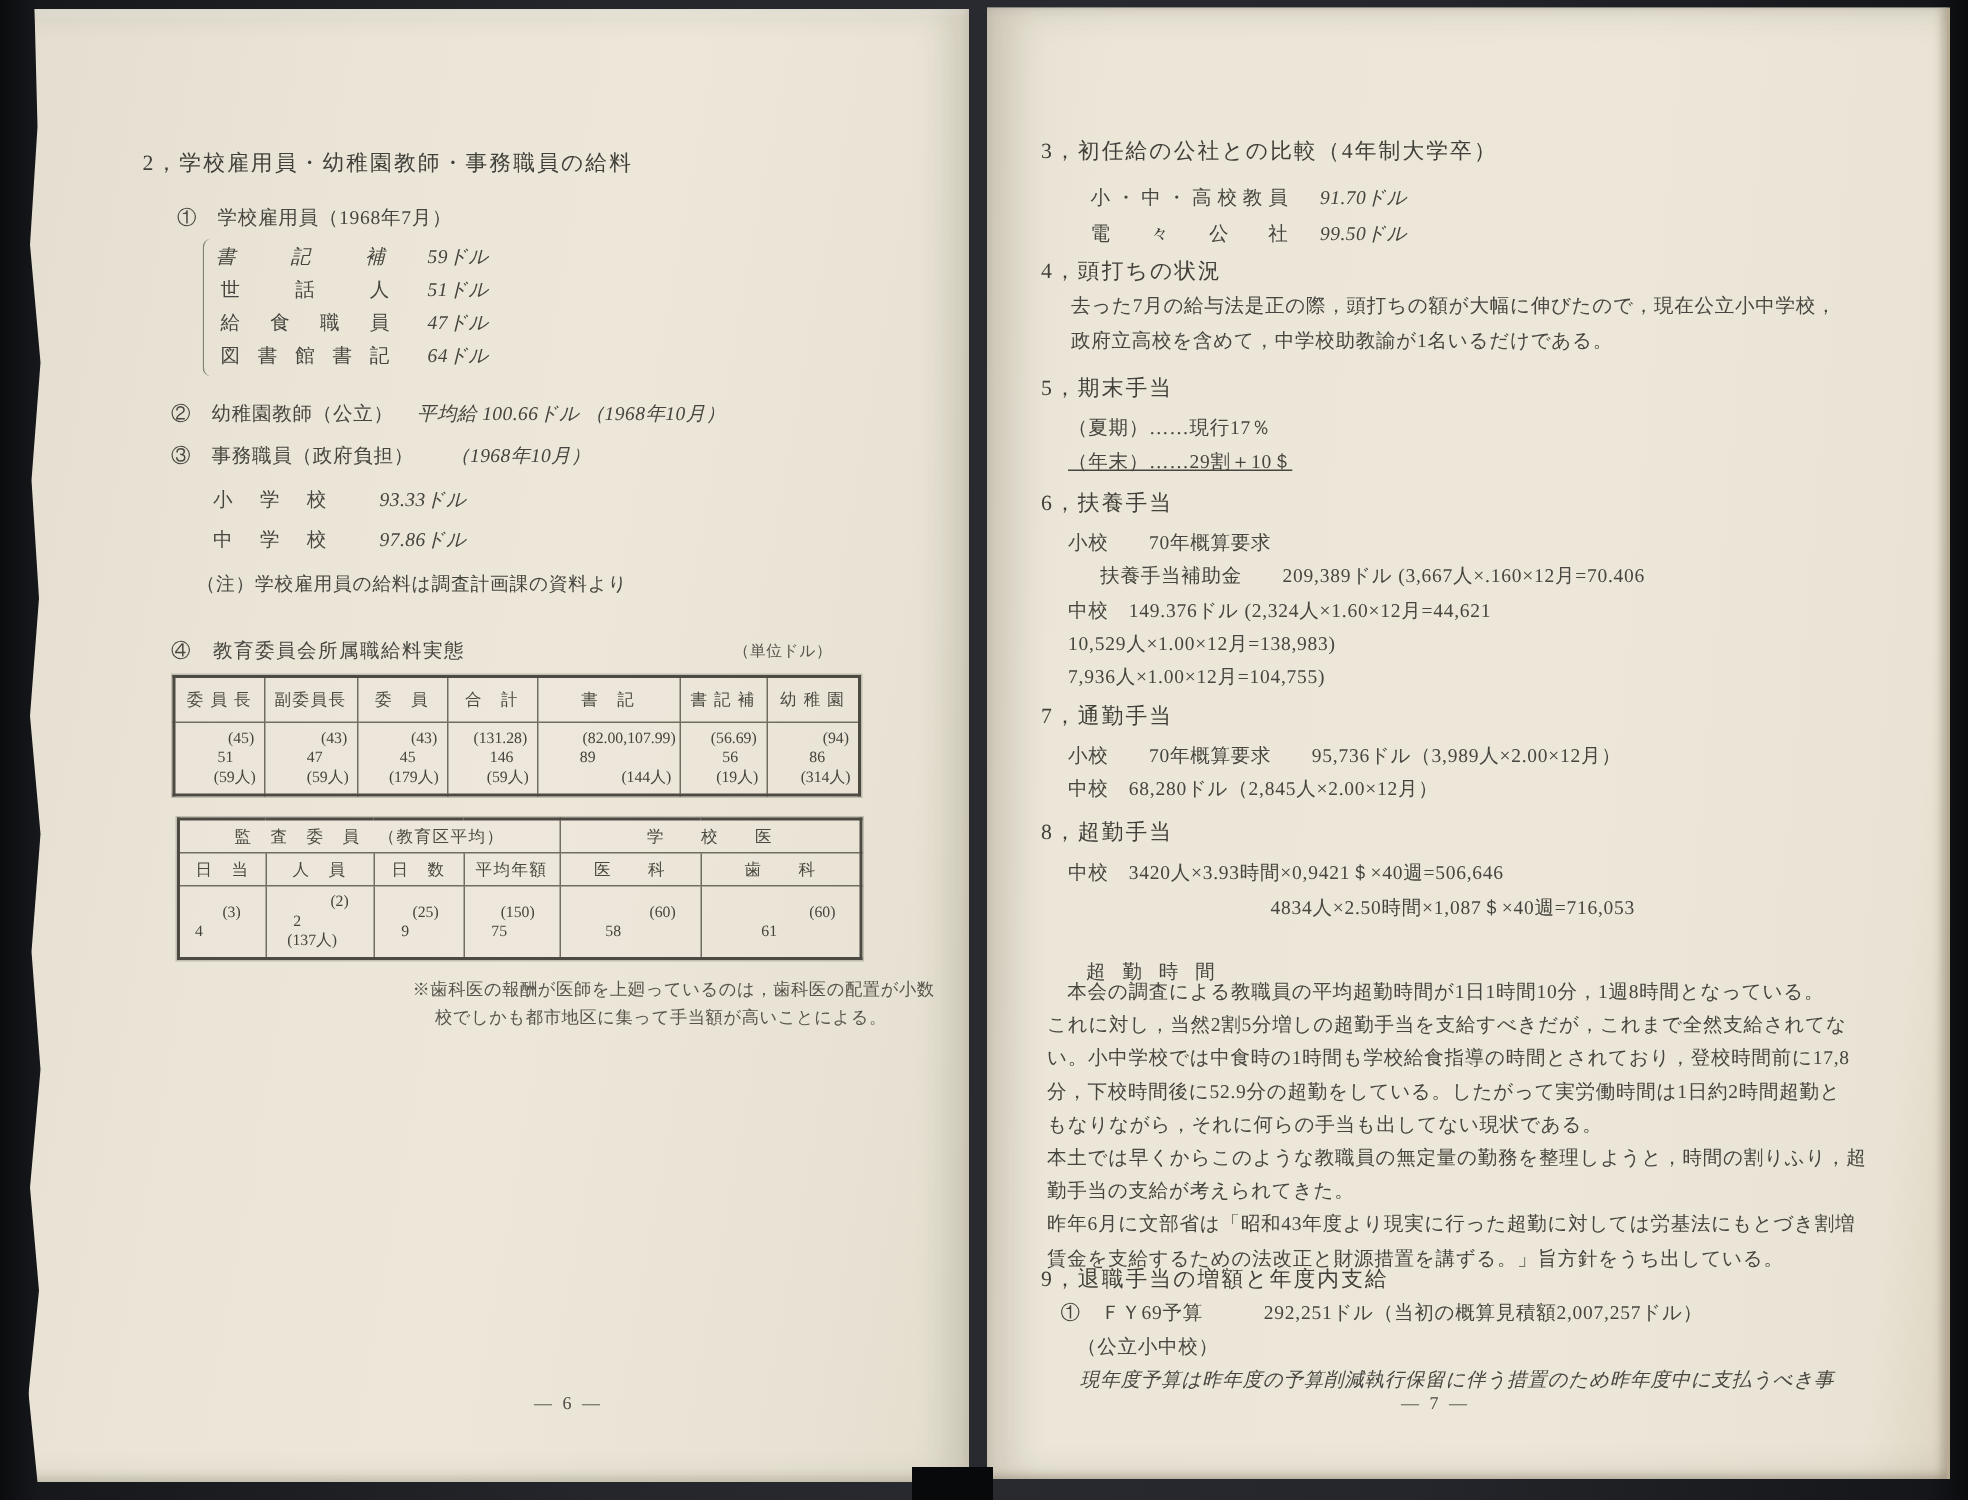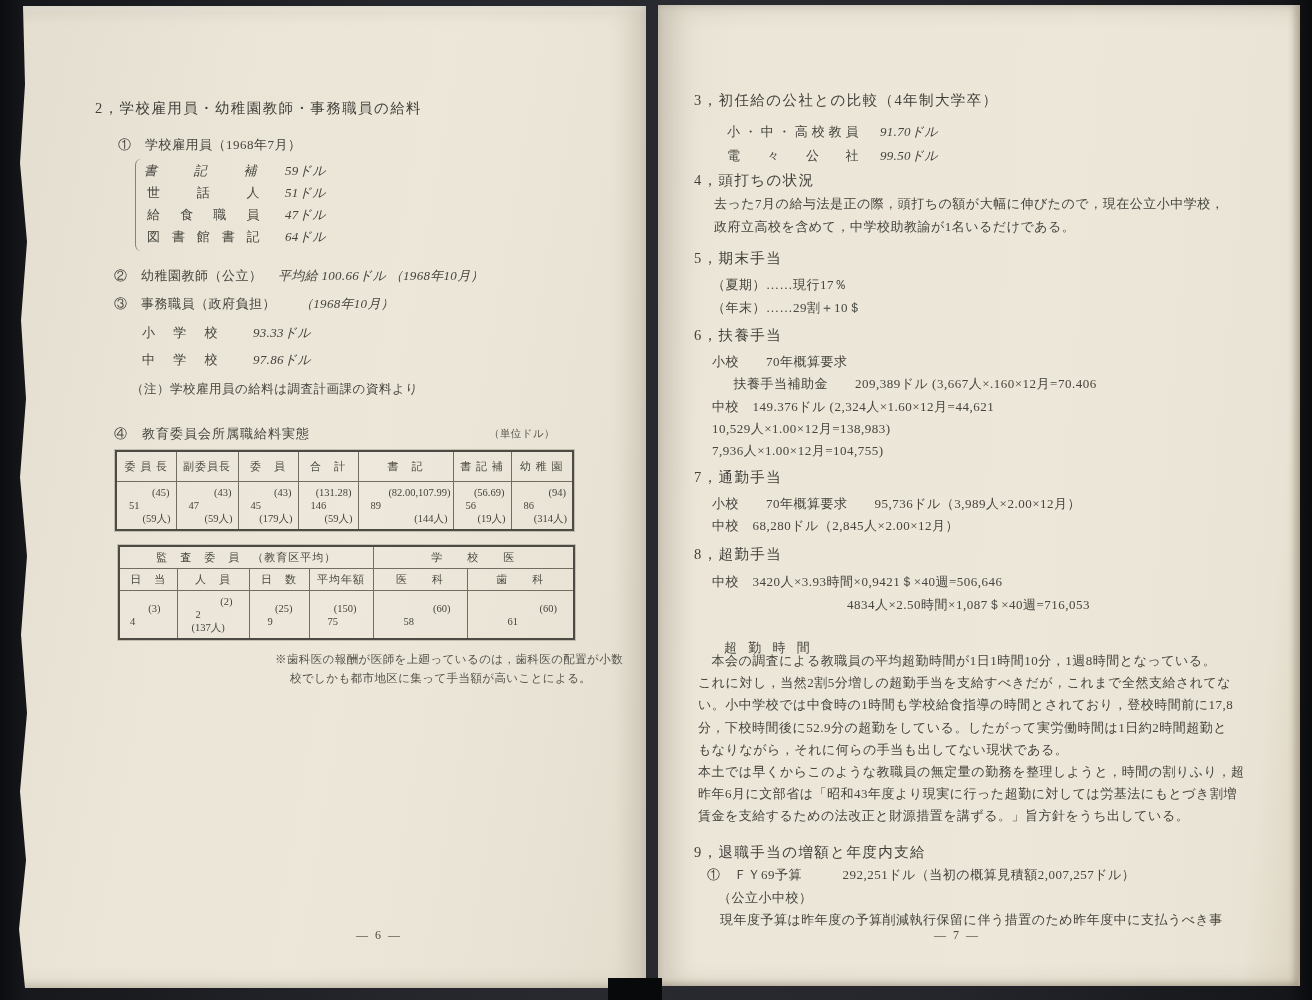--- a/index.html
+++ b/index.html
@@ -33,21 +33,21 @@
   table{border-collapse:collapse;table-layout:fixed;background:rgba(255,255,255,.06);}
   .tbl{position:absolute;border:2.6px solid #4c4a43;box-shadow:0 0 0 1px rgba(76,74,67,.25);}
   .tbl th,.tbl td{border:1px solid #716e61;font-weight:normal;padding:0;overflow:hidden;}
   .tbl th{font-size:11px;letter-spacing:1px;text-align:center;color:#4a4941;}
   .t1 .hr th{height:29px;margin-top:23px;}
   .t1 .dr td{height:47px;vertical-align:middle;font-size:10.5px;color:#45443d;}
   .t2 .gr th{height:21px;font-size:11px;}
   .t2 .hr th{height:21px;}
   .t2 .dr td{height:47px;vertical-align:middle;font-size:10.5px;color:#45443d;}
   .tp{text-align:right;padding-right:6px;line-height:13px;}
-  .md{text-align:left;padding-left:12px;line-height:13px;}
+  .md{text-align:left;padding-left:28px;line-height:13px;}
   .bt{text-align:right;padding-right:5px;line-height:13px;}
   .t2 .tp{padding-right:16px;}
   .t2 .md{padding-left:18px;}
   .t2 .bt{text-align:left;padding-left:14px;}
   .bt:empty{display:none;}
   .pgnum{font-size:12px;letter-spacing:2px;text-align:center;color:#4c4a43;}
   .para .pl{height:22.2px;line-height:22.2px;white-space:pre;}
   .notch{position:absolute;left:608px;top:978px;width:54px;height:22px;background:#08090a;}
 </style>
 </head>
@@ -212,21 +212,21 @@
   <div class="ln val" style="left:222px;top:118px;">91.70ドル</div>
   <div class="ln bd" style="left:69px;top:142px;"><span class="jl w132">電々公社</span></div>
   <div class="ln val" style="left:222px;top:142px;">99.50ドル</div>
 
   <div class="ln hd" style="left:36px;top:166px;">4，頭打ちの状況</div>
   <div class="ln bd" style="left:56px;top:190px;">去った7月の給与法是正の際，頭打ちの額が大幅に伸びたので，現在公立小中学校，</div>
   <div class="ln bd" style="left:56px;top:213px;">政府立高校を含めて，中学校助教諭が1名いるだけである。</div>
 
   <div class="ln hd" style="left:36px;top:244px;">5，期末手当</div>
   <div class="ln bd" style="left:54px;top:271px;">（夏期）……現行17％</div>
-  <div class="ln bd" style="left:54px;top:294px;">（年末）……29割＋10＄</div>
+  <div class="ln bd" style="left:54px;top:294px;text-decoration:underline;">（年末）……29割＋10＄</div>
 
   <div class="ln hd" style="left:36px;top:321px;">6，扶養手当</div>
   <div class="ln bd" style="left:54px;top:348px;">小校　　70年概算要求</div>
   <div class="ln bd" style="left:62px;top:370px;">　扶養手当補助金　　209,389ドル (3,667人×.160×12月=70.406</div>
   <div class="ln bd" style="left:54px;top:393px;">中校　149.376ドル (2,324人×1.60×12月=44,621</div>
   <div class="ln bd" style="left:54px;top:415px;">10,529人×1.00×12月=138,983)</div>
   <div class="ln bd" style="left:54px;top:437px;">7,936人×1.00×12月=104,755)</div>
 
   <div class="ln hd" style="left:36px;top:463px;">7，通勤手当</div>
   <div class="ln bd" style="left:54px;top:490px;">小校　　70年概算要求　　95,736ドル（3,989人×2.00×12月）</div>
@@ -238,25 +238,26 @@
 
   <div class="ln bd" style="left:66px;top:618px;letter-spacing:4px;margin-top:16px;">超 勤 時 間</div>
 
   <div class="para" style="position:absolute;left:40px;top:645px;width:560px;">
     <div class="pl bd">　本会の調査による教職員の平均超勤時間が1日1時間10分，1週8時間となっている。</div>
     <div class="pl bd">これに対し，当然2割5分増しの超勤手当を支給すべきだが，これまで全然支給されてな</div>
     <div class="pl bd">い。小中学校では中食時の1時間も学校給食指導の時間とされており，登校時間前に17,8</div>
     <div class="pl bd">分，下校時間後に52.9分の超勤をしている。したがって実労働時間は1日約2時間超勤と</div>
     <div class="pl bd">もなりながら，それに何らの手当も出してない現状である。</div>
     <div class="pl bd">本土では早くからこのような教職員の無定量の勤務を整理しようと，時間の割りふり，超</div>
+    <div class="pl bd">勤手当の支給が考えられてきた。</div>
     <div class="pl bd">昨年6月に文部省は「昭和43年度より現実に行った超勤に対しては労基法にもとづき割増</div>
     <div class="pl bd">賃金を支給するための法改正と財源措置を講ずる。」旨方針をうち出している。</div>
   </div>
 
   <div class="ln hd" style="left:36px;top:838px;">9，退職手当の増額と年度内支給</div>
   <div class="ln bd" style="left:49px;top:861px;">①　ＦＹ69予算　　　292,251ドル（当初の概算見積額2,007,257ドル）</div>
   <div class="ln bd" style="left:60px;top:884px;">（公立小中校）</div>
-  <div class="ln bd" style="left:62px;top:906px;">現年度予算は昨年度の予算削減執行保留に伴う措置のため昨年度中に支払うべき事</div>
+  <div class="ln bd" style="left:62px;top:906px;font-style:italic;">現年度予算は昨年度の予算削減執行保留に伴う措置のため昨年度中に支払うべき事</div>
 
   <div class="ln pgnum" style="left:254px;top:923px;width:90px;">— 7 —</div>
 </div>
 
 <div class="notch"></div>
 
 </body></html>

